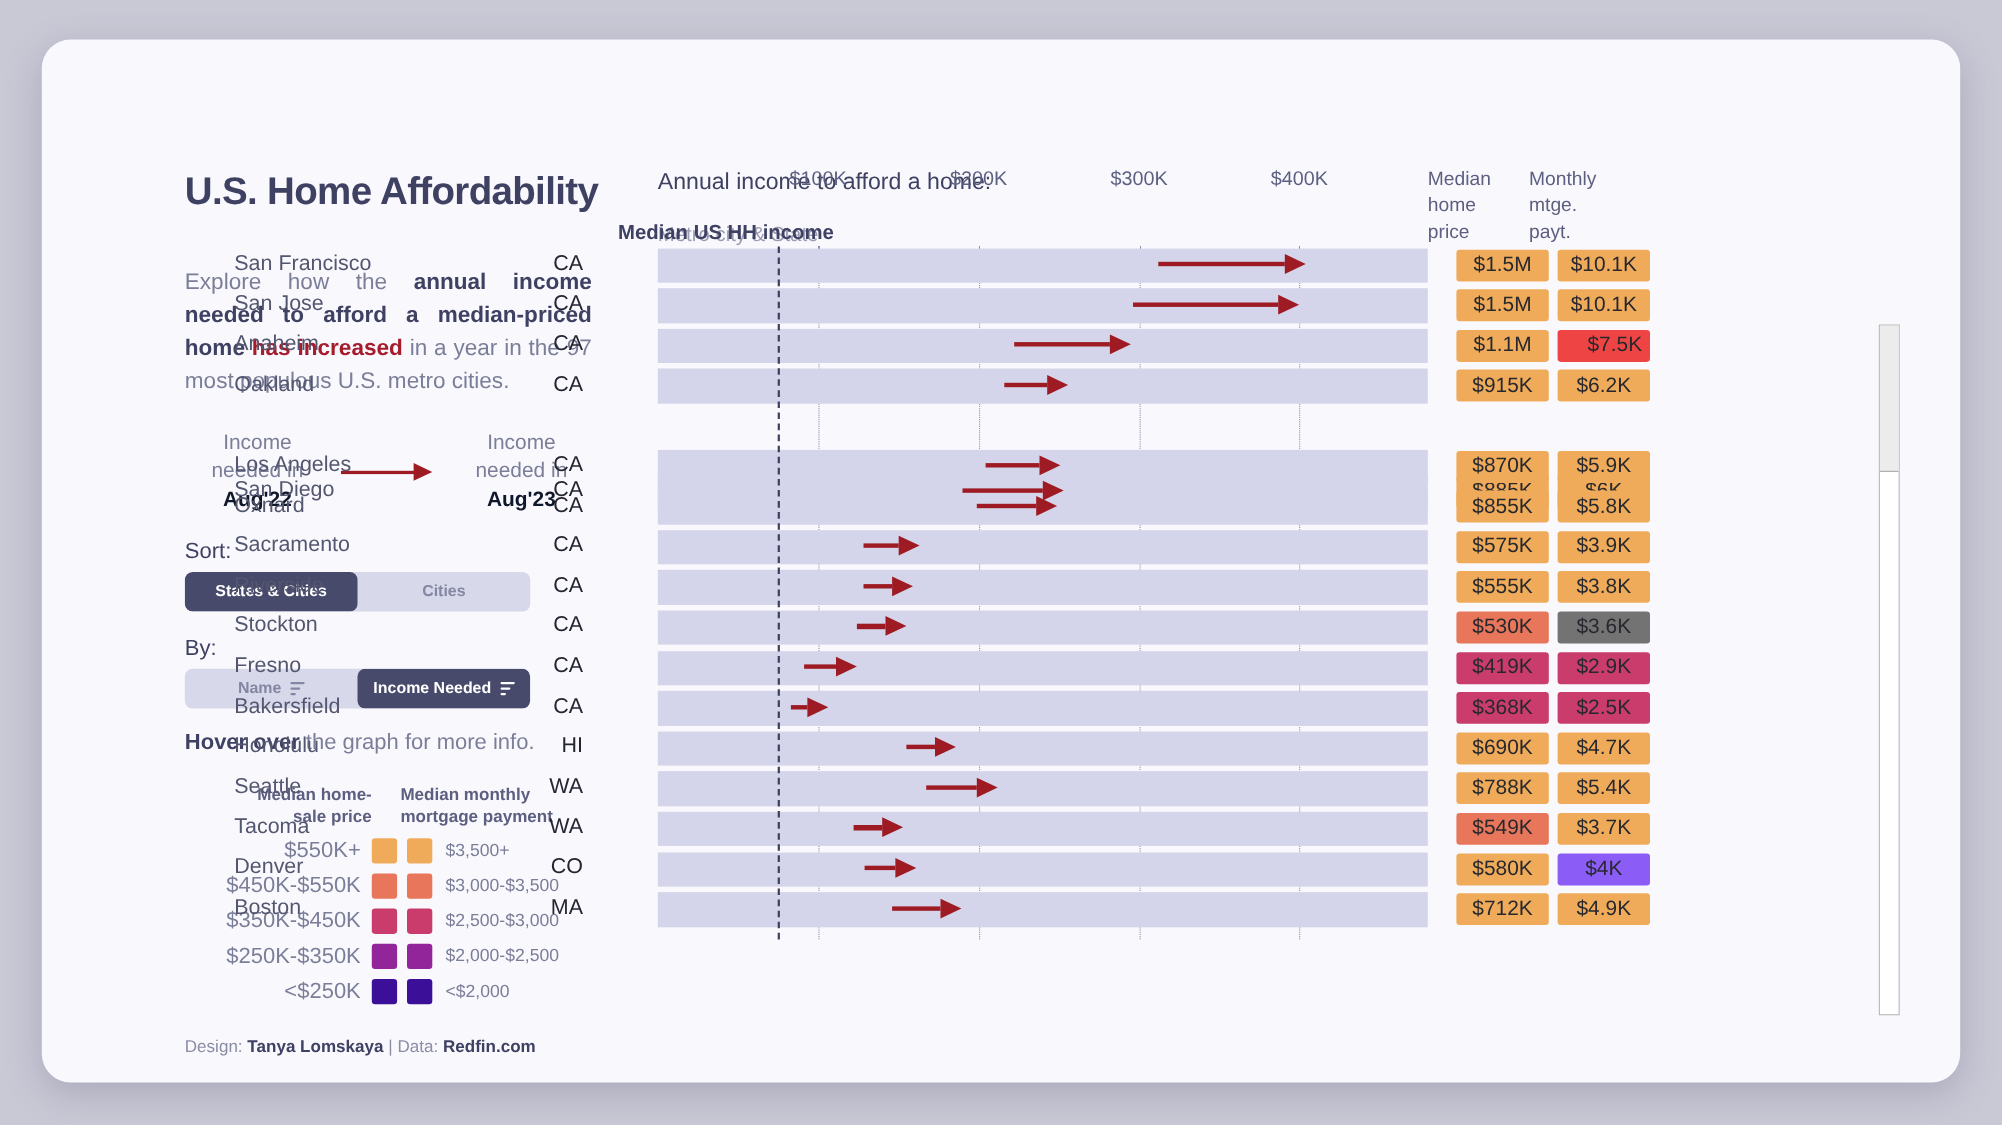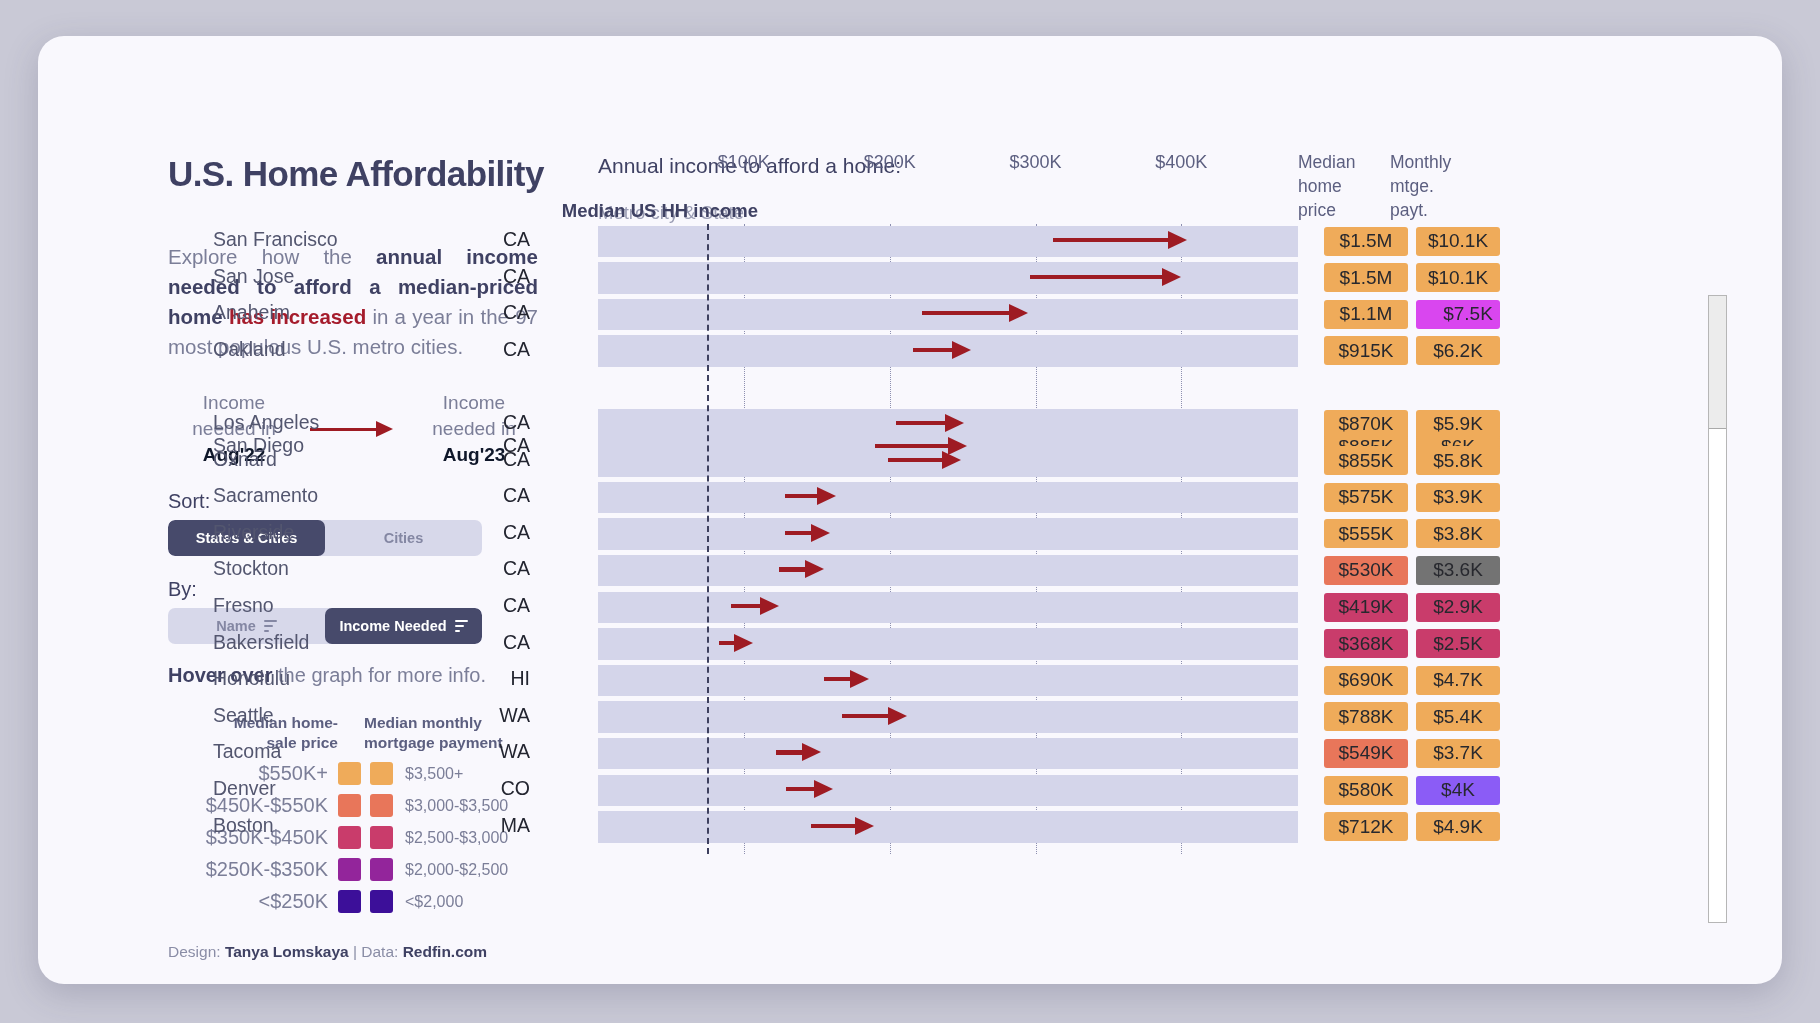--- a/index.html
+++ b/index.html
@@ -369,21 +369,21 @@
           </div>
           <div class="row" style="top: 73.2px;">
             <div class="rowlabel">Anaheim</div>
             <div class="rowstate">CA</div>
             <div class="band"></div>
             <div class="arrow" style="left: 323.75px; width: 106.458px;">
               <div class="sh" style="width: 87.4583px;"></div>
               <div class="hd" style="left: 87.4583px;"></div>
             </div>
             <div class="chip price" style="background: rgb(239, 171, 90);">$1.1M</div>
-            <div class="chip mtg" style="background: #d946ef; padding-left: 20px;">$7.5K</div>
+            <div class="chip mtg" style="background: #ef4444; padding-left: 20px;">$7.5K</div>
           </div>
           <div class="row" style="top: 109.8px;">
             <div class="rowlabel">Oakland</div>
             <div class="rowstate">CA</div>
             <div class="band"></div>
             <div class="arrow" style="left: 315px; width: 58.3333px;">
               <div class="sh" style="width: 39.3333px;"></div>
               <div class="hd" style="left: 39.3333px;"></div>
             </div>
             <div class="chip price" style="background: rgb(239, 171, 90);">$915K</div>

